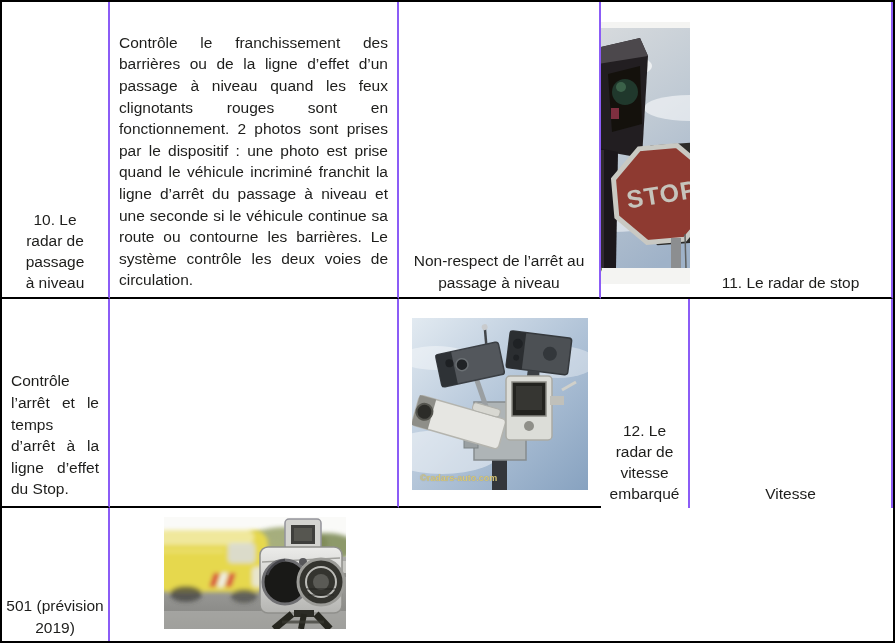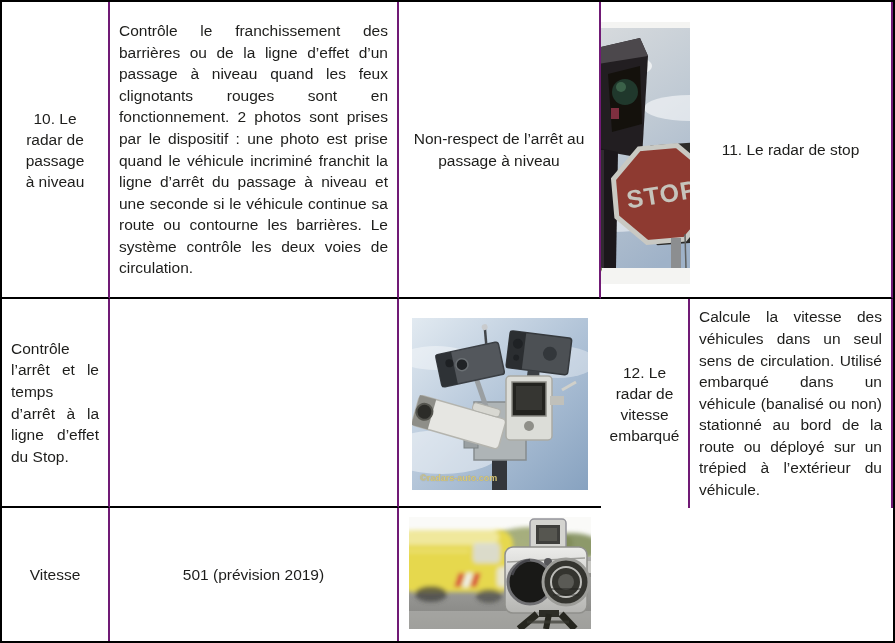--- a/index.html
+++ b/index.html
@@ -6,23 +6,23 @@
   html,body { width:895px; height:643px; background:#ffffff; overflow:hidden;
               font-family:"Liberation Sans", sans-serif; color:#1d1d1b; }
   .radar-table {
     width:895px; height:643px;
     border:2px solid #000;
     display:grid;
     grid-template-columns:108px 289px 202px 89px 203px;
     grid-template-rows:297px 209px 133px;
   }
   .cell {
-    border-right:2px solid #701a75;
+    border-right:2px solid #8b5cf6;
     border-bottom:2px solid #000;
-    display:flex; align-items:center; justify-content:center;
+    display:flex; align-items:flex-end; justify-content:center;
     overflow:hidden; background:#fff;
   }
   .cell.last-col { border-right:none; }
   .cell.last-row { border-bottom:none; }
   .name-cell { text-align:center; font-size:15.5px; line-height:21px; padding:4px 18px; }
   .desc-cell { padding:6px 9px; }
   .desc-text { font-size:15.5px; line-height:21.6px; text-align:justify; width:100%; }
   .infraction-cell { text-align:center; font-size:15.5px; line-height:21.5px; padding:4px 8px; }
   .count-cell { text-align:center; font-size:15.5px; line-height:22px; padding:2px 3px; }
   .photo-cell { align-items:flex-start; }
@@ -162,23 +162,20 @@
         <rect x="138" y="78" width="14" height="9" fill="#c0c0ba"></rect>
         <line x1="150" y1="72" x2="164" y2="64" stroke="#d0d0ca" stroke-width="3"></line>
       </svg>
       <span class="photo-credit credit-watermark">©radars-auto.com</span>
     </div>
   </div>
 
   <div class="cell last-row name-cell">
     <div>12. Le radar de vitesse embarqué</div>
   </div>
-  <div class="cell last-row desc-cell">
-    <div class="desc-text">Calcule la vitesse des véhicules dans un seul sens de circulation. Utilisé embarqué dans un véhicule (banalisé ou non) stationné au bord de la route ou déployé sur un trépied à l’extérieur du véhicule.</div>
-  </div>
   <div class="cell last-row infraction-cell">
     <div>Vitesse</div>
   </div>
   <div class="cell last-row count-cell">
     <div>501 (prévision 2019)</div>
   </div>
   <div class="cell last-row last-col photo-cell pad-r3">
     <div class="photo-wrap">
       <svg width="182" height="112" viewBox="0 0 182 112">
         <defs>

